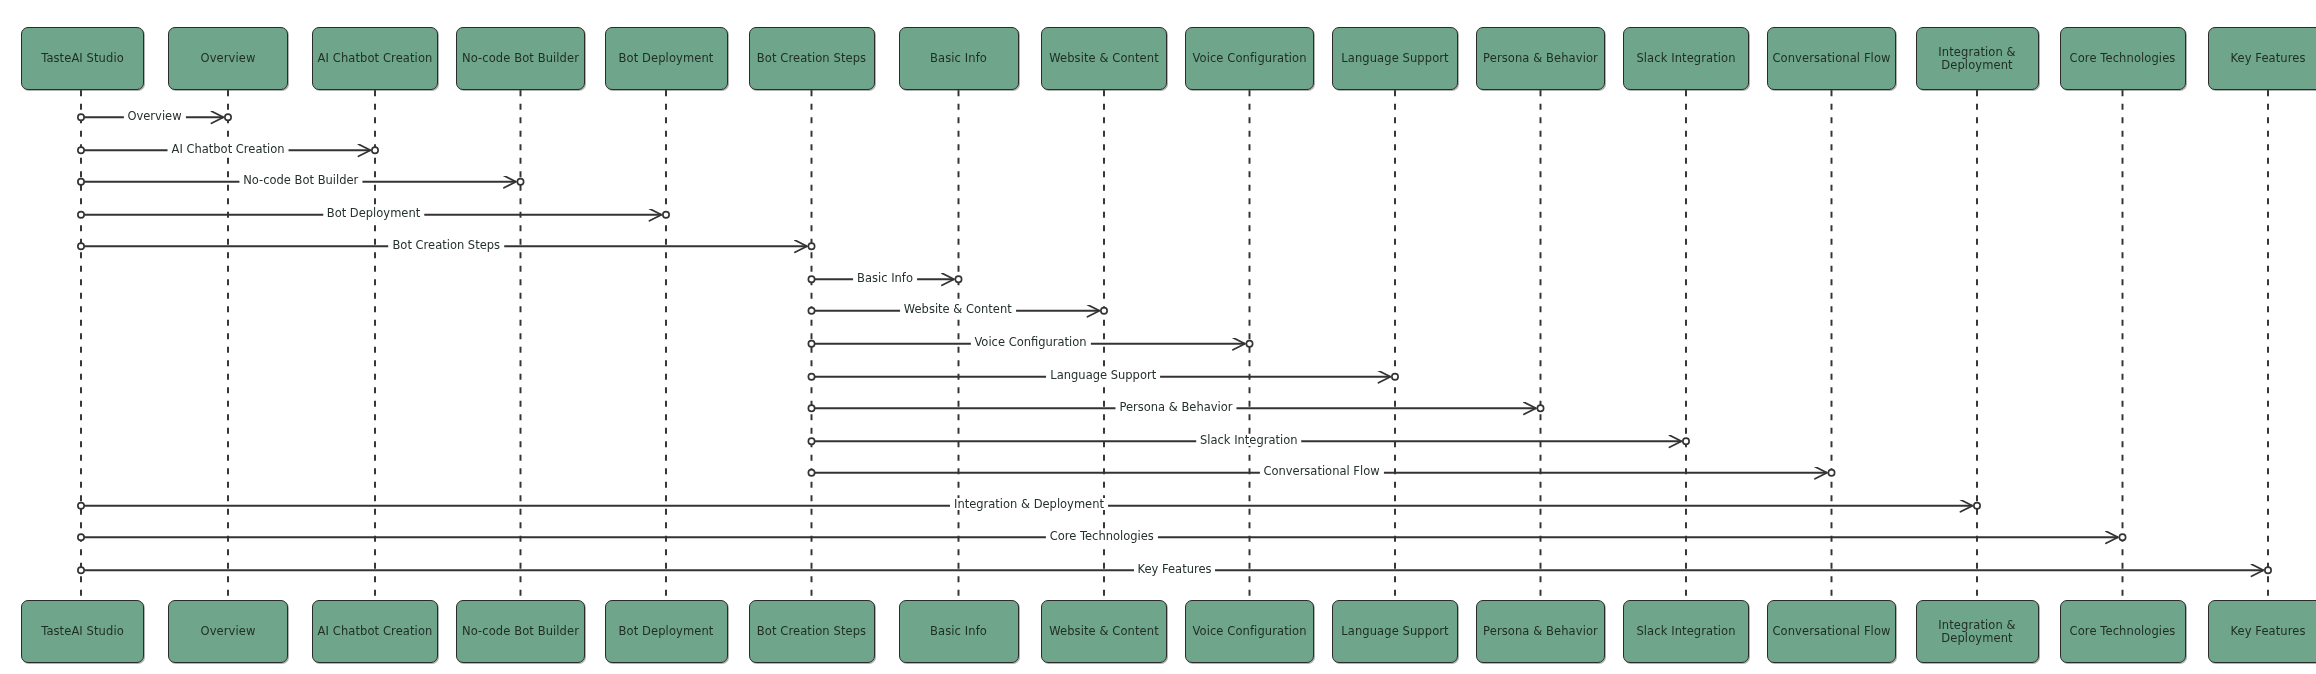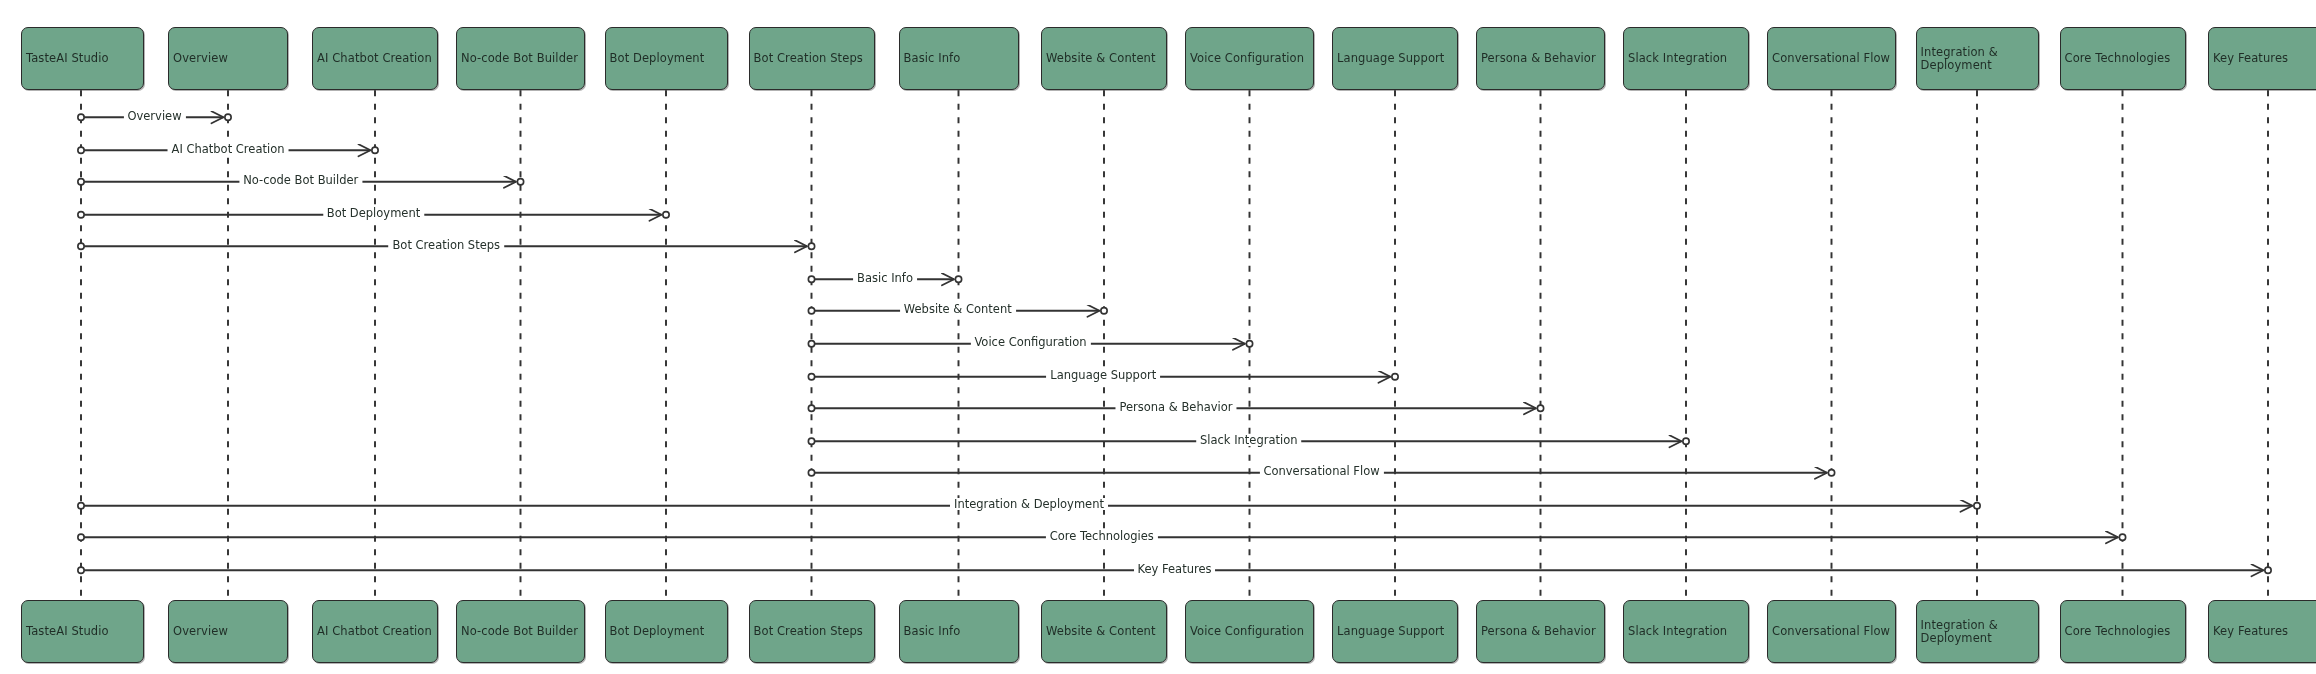--- a/index.html
+++ b/index.html
@@ -18,20 +18,21 @@
 
   .actor-box{
     position:absolute;
     box-sizing:border-box;
     background:#6FA58A;
     border:1.6px solid #2b2b2b;
     border-radius:7px;
     display:flex;
     align-items:center;
     justify-content:center;
+    text-align:center;
     color:#1f2d26;
     font-size:11.5px;
     line-height:13px;
     letter-spacing:.1px;
     padding:2px 4px;
     box-shadow:1px 1px 0 rgba(0,0,0,.30);
   }
   .actor-label{
     display:block;
     width:100%;

